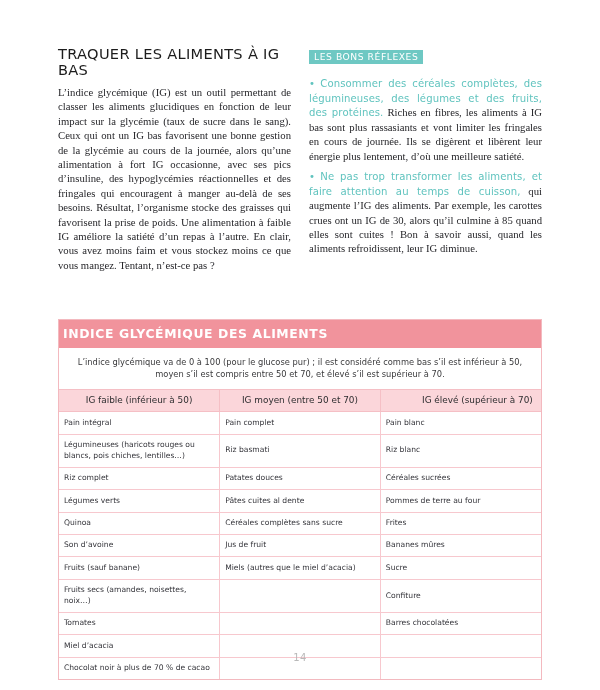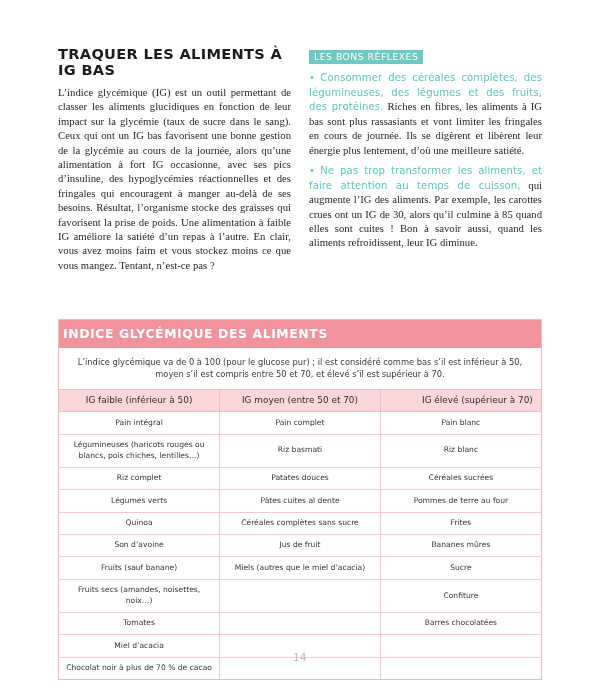--- a/index.html
+++ b/index.html
@@ -31,21 +31,21 @@
     width: 484px;
     display: flex;
     gap: 18px;
   }
   .col {
     width: 233px;
   }
 
   .article-title {
     font-family: "DejaVu Sans", sans-serif;
-    font-weight: bold;
+    font-weight: normal;
     font-size: 14.6px;
     letter-spacing: 0.3px;
     color: #1c1c1c;
     margin: 0 0 7px 0;
     line-height: 1.1;
   }
 
   .body-text {
     font-family: "Liberation Serif", serif;
     font-size: 10.7px;
@@ -59,21 +59,21 @@
   
   .badge {
     display: inline-block;
     background: #6ec8c3;
     color: #ffffff;
     font-family: "DejaVu Sans", sans-serif;
     font-size: 9.2px;
     letter-spacing: 0.55px;
     padding: 2.5px 5px 3px 5px;
     line-height: 1;
-    margin-bottom: 6px;
+    margin-bottom: 12px;
   }
 
   .tip-para {
     font-family: "Liberation Serif", serif;
     font-size: 10.7px;
     line-height: 1.345;
     text-align: justify;
     color: #26262a;
     margin: 0 0 6px 0;
   }
@@ -140,21 +140,21 @@
     border-left: none;
     border-right: 1px solid #f5bfc5;
   }
   table.ig th:last-child { border-right: none; padding-left: 36px; }
   table.ig th:first-child { border-left: none; }
 
   table.ig td {
     font-family: "DejaVu Sans", sans-serif;
     font-size: 7.6px;
     color: #34343a;
-    text-align: center;
+    text-align: left;
     padding: 5.5px 5px 5.5px 5px;
     border-top: 1px solid #f7c8ce;
     border-right: 1px solid #f7c8ce;
     line-height: 1.38;
     vertical-align: middle;
     background: #ffffff;
   }
   table.ig td:last-child { border-right: none; }
 
   table.ig tr:last-child td { border-bottom: none; }

